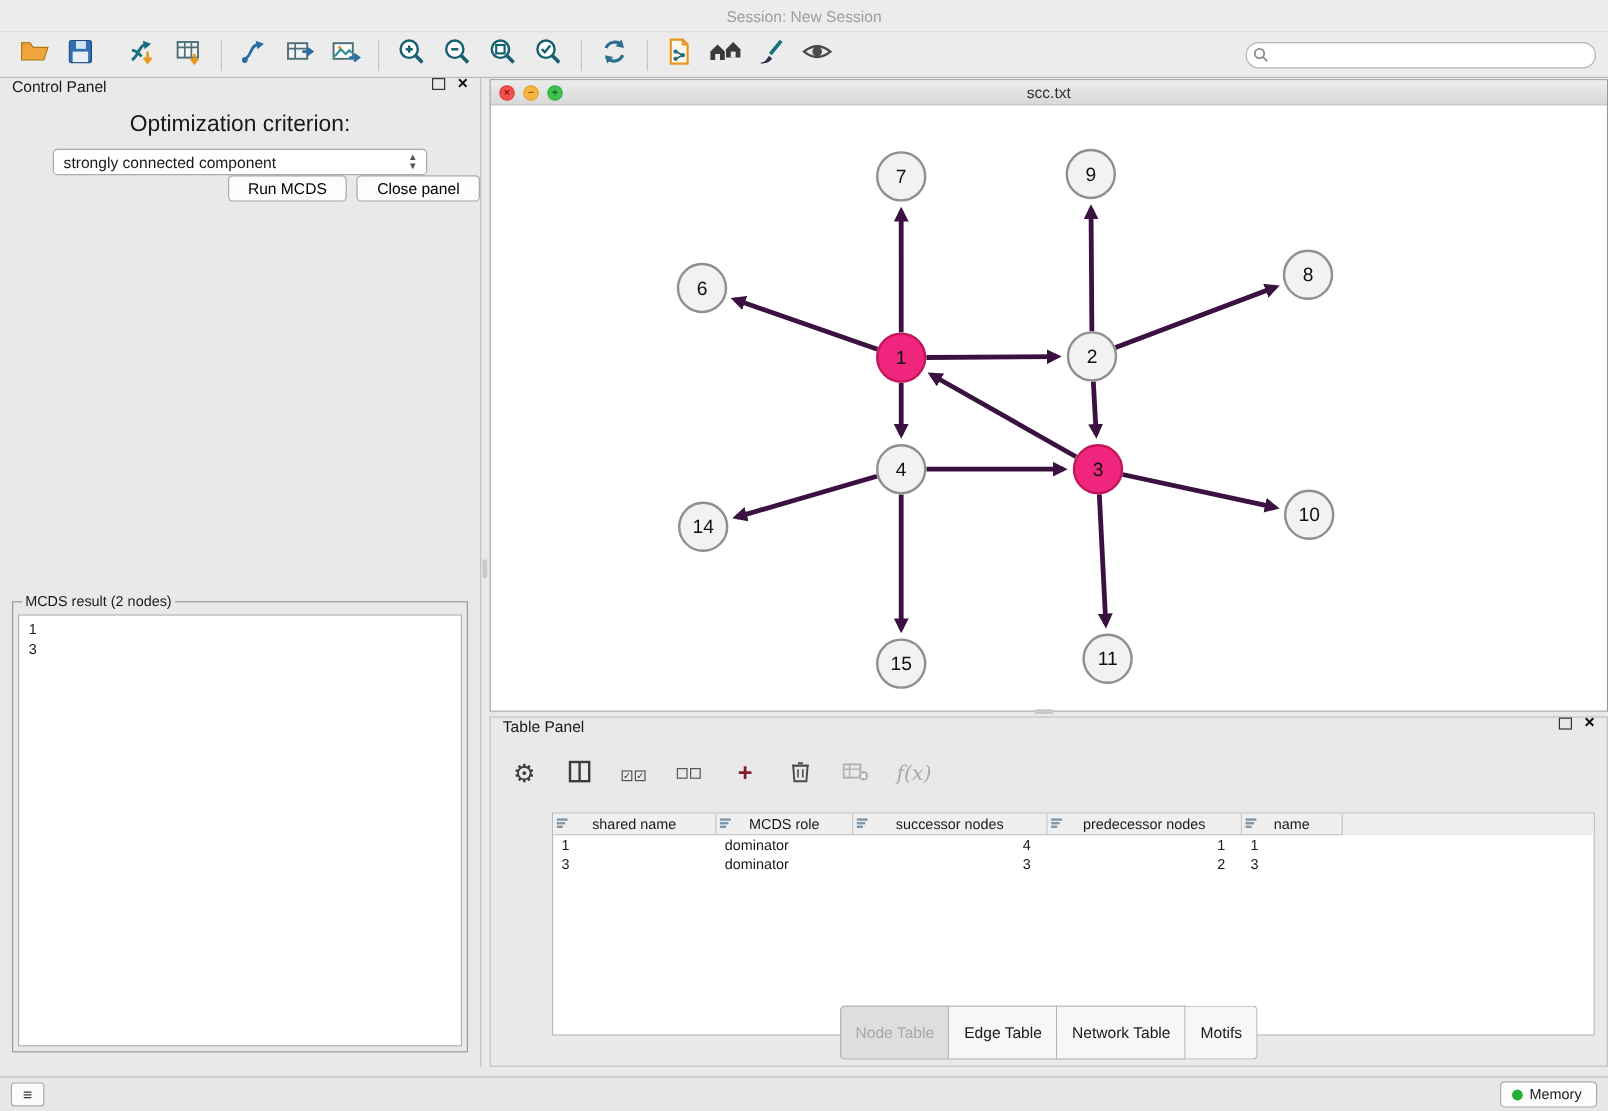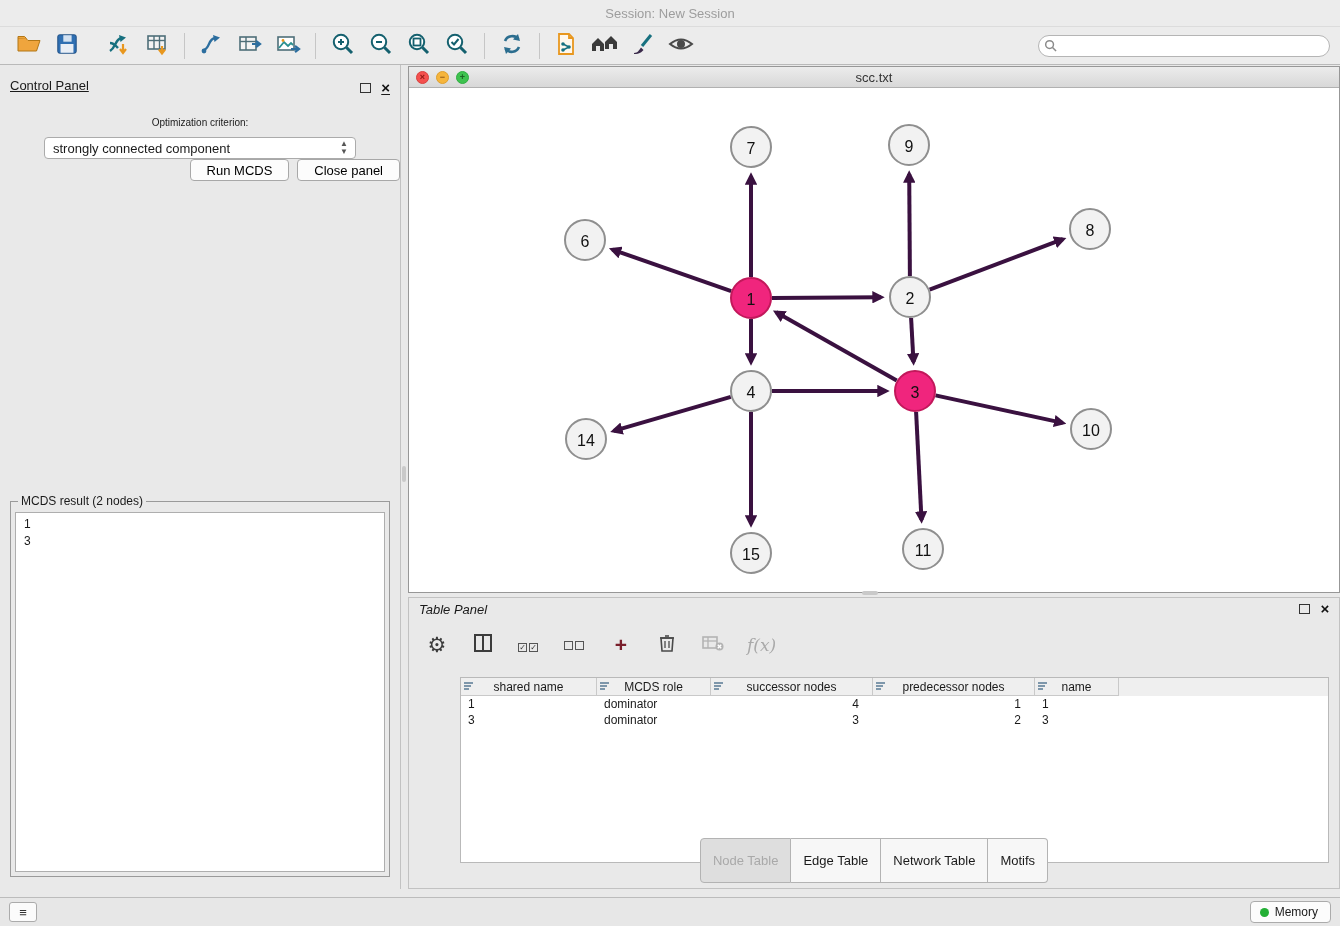--- a/index.html
+++ b/index.html
@@ -33,37 +33,37 @@
     width:100%; height:100%; border:1px solid #b5b5b5; border-radius:11px;
     background:#ffffff; padding-left:24px; font-size:12px; outline:none;
     font-family:"Liberation Sans", sans-serif;
   }
   
   .control-panel {
     position:absolute; left:0; top:65px; width:401px; height:824px;
     background:#e9e9e9; border-right:1px solid #c2c2c2;
   }
   .panel-header {
-    height:28px; display:flex; align-items:flex-end; padding:0 10px; font-size:13px;text-decoration:underline;
+    height:28px; display:flex; align-items:flex-start; padding:0 10px; font-size:13px;
   }
   .panel-header .spacer { flex:1; }
   .float-icon {
     width:11px; height:10px; border:1.5px solid #333; margin-right:10px; display:inline-block;
   }
   .close-x { font-size:15px; font-weight:bold; color:#111; line-height:10px; }
   .tabrow { display:flex; justify-content:center; margin-top:2px; }
   .tab {
     padding:4px 15px; font-size:13px; background:#f7f7f7;
     border:1px solid #b3b3b3; border-left:none; cursor:default;
     border-radius:0;
   }
   .tab:first-child { border-left:1px solid #b3b3b3; border-radius:4px 0 0 0; }
   .tab:last-child { border-radius:0 4px 0 0; }
   .tab.active { background:#dedede; color:#a9a9a9; }
-  .opt-label { text-align:center; margin-top:24px; font-size:10px; }
+  .opt-label { text-align:center; font-size:19px; }
   .criterion {
     margin:9px auto 0; width:312px; height:22px; background:#ffffff;
     border:1px solid #ababab; border-radius:4px; display:flex; align-items:center;
     padding:0 8px; font-size:13px; position:relative;
   }
   .criterion .caret { position:absolute; right:7px; top:2px; display:flex; flex-direction:column; line-height:8px; font-size:8px; color:#555; }
   .btnrow { display:flex; justify-content:flex-end; gap:8px; }
   .pbtn {
     height:22px; padding:0 16px; background:#fcfcfc; border:1px solid #a8a8a8;
     border-radius:4px; font-size:13px; display:flex; align-items:center;
@@ -97,21 +97,21 @@
   .light.red { background:#f4504e; color:#8c1511; border:1px solid #d8403e; }
   .light.yellow { background:#f6b53c; color:#90591a; border:1px solid #dfa02e; }
   .light.green { background:#3ec24f; color:#1c6423; border:1px solid #2fae41; }
   .net-title { flex:1; text-align:center; font-size:13px; color:#333; }
   .net-canvas-wrap { position:absolute; left:0; top:21px; width:930px; height:504px; background:#fff; }
   
   .table-panel {
     position:absolute; left:408px; top:597px; width:932px; height:292px;
     background:#e9e9e9; border:1px solid #c2c2c2;
   }
-  .tp-header { height:22px; display:flex; align-items:center; padding:0 10px; font-size:13px;font-style:italic; }
+  .tp-header { height:22px; display:flex; padding:0 10px; font-size:13px; }
   .tp-toolbar { height:50px; display:flex; align-items:center; padding-left:16px; gap:22px; }
   .tpbtn { display:flex; align-items:center; justify-content:center; min-width:24px; height:26px; }
   .gear-glyph { font-size:21px; color:#3c3c3c; }
   .plus-glyph { font-size:21px; font-weight:bold; color:#7a1f2b; }
   .fx-glyph { font-family:"DejaVu Serif", serif; font-style:italic; font-size:17px; color:#a9a9a9; }
   .chk { width:9px; height:9px; border:1.5px solid #555; display:inline-block; margin-right:2px; font-size:8px; line-height:7px; color:#333; text-align:center; }
   .table-area {
     position:absolute; left:11px; right:10px; top:79px; height:186px;
     background:#ffffff; border:1px solid #b9b9b9; overflow:hidden;margin-left:40px;
   }

